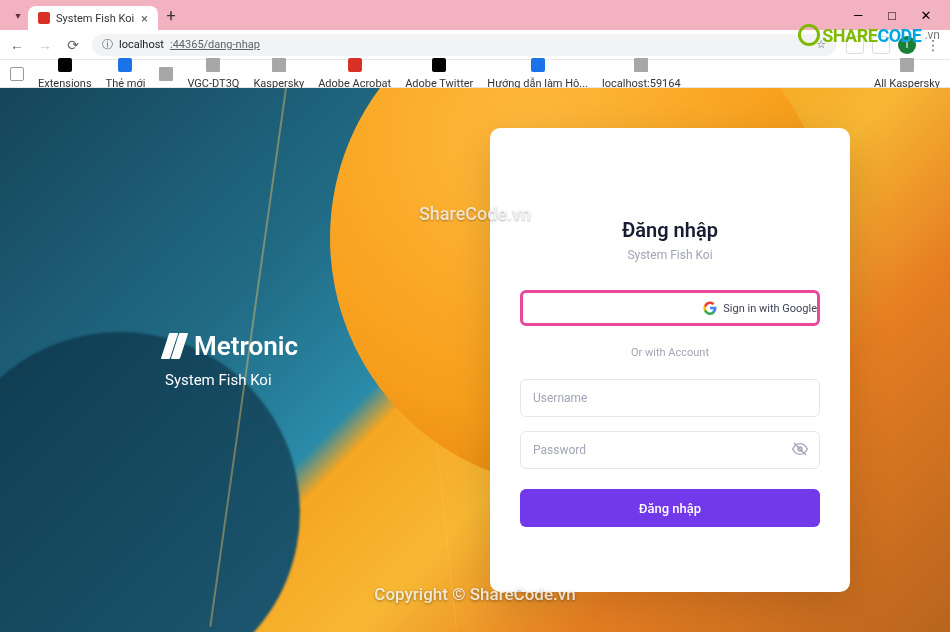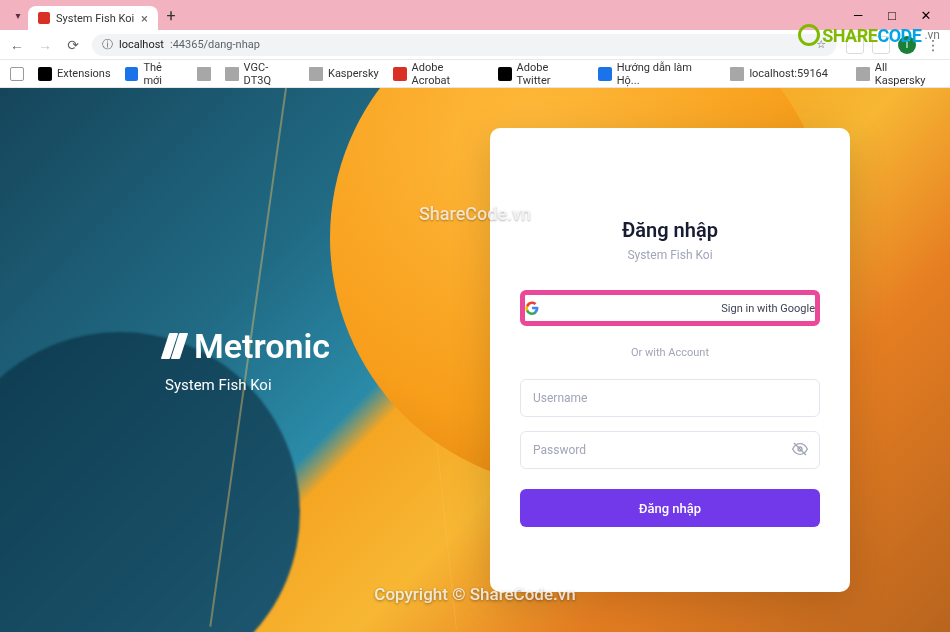--- a/index.html
+++ b/index.html
@@ -14,29 +14,29 @@
     .down-caret { width: 20px; display: flex; align-items: center; justify-content: center; color: #5f2c3f; font-size: 10px; }
     .wincontrols { margin-left: auto; display: flex; gap: 14px; padding-right: 6px; }
     .wincontrols span { width: 20px; text-align: center; font-size: 13px; cursor: pointer; }
 
     
     .urlbar-row { height: 30px; background: #fff; display: flex; align-items: center; padding: 0 8px; gap: 10px; border-bottom: 1px solid #e8e8e8; }
     .nav-icon { color: #5f6368; font-size: 14px; cursor: pointer; width: 18px; text-align: center; }
     .nav-icon.disabled { color: #bdc1c6; }
     .addr { flex: 1; height: 22px; background: #f1f3f4; border-radius: 12px; display: flex; align-items: center; padding: 0 10px; gap: 6px; font-size: 11px; color: #5f6368; }
     .addr-text { color: #202124; }
-    .addr-tail { color: #5f6368; }
+    .addr-tail { color: #5f6368; text-decoration: underline; }
     .addr-star { margin-left: auto; color: #5f6368; }
     .ext-icons { display: flex; gap: 8px; align-items: center; }
     .ext-box { width: 18px; height: 18px; border: 1px solid #dadce0; border-radius: 3px; }
     .profile-badge { width: 18px; height: 18px; background: #1a7f37; border-radius: 50%; color: #fff; font-size: 10px; display: flex; align-items: center; justify-content: center; }
 
     
     .bookmarks { height: 28px; background: #fff; display: flex; align-items: center; padding: 0 10px; gap: 14px; font-size: 11px; color: #333; border-bottom: 1px solid #e6e6e6; position: relative; }
-    .bm-item { display: flex; align-items: center; gap: 5px; cursor: pointer; }
+    .bm-item { display: flex; align-items: center; gap: 5px; cursor: pointer; flex-direction: column; }
     .bm-icon { width: 14px; height: 14px; background: #666; border-radius: 2px; }
     .bm-icon.folder { background: #a7a7a7; border-radius: 1px; }
     .bm-icon.red { background: #d93025; }
     .bm-icon.black { background: #000; }
     .bm-icon.blue { background: #1a73e8; }
     .bm-icon.grid { background: #fff; border: 1px solid #999; }
     .bookmarks .spacer { flex: 1; }
 
     
     .watermark-sharecode { position: absolute; top: 24px; right: 10px; display: flex; align-items: center; gap: 2px; font-weight: bold; font-size: 18px; z-index: 50; pointer-events: none; }
@@ -52,29 +52,29 @@
     .bg { position: absolute; inset: 0; background: linear-gradient(135deg, #15455a 0%, #216b85 30%, #2a8ba8 45%, #f5a623 48%, #f7b733 60%, #e67e22 75%, #b8641e 100%); }
     .bg::before { content: ""; position: absolute; left: -60px; bottom: -60px; width: 360px; height: 360px; background: linear-gradient(135deg, #0d3a4e, #1e5a73); border-radius: 50%; filter: blur(1px); }
     .bg::after { content: ""; position: absolute; right: 120px; top: -100px; width: 500px; height: 500px; background: radial-gradient(circle at 40% 30%, #ffba3c 0%, #f79e1b 60%, #d97706 100%); border-radius: 50%; }
     .bg-line1 { position: absolute; left: 30%; top: 0; width: 2px; height: 100%; background: rgba(255,200,100,0.4); transform: rotate(8deg); transform-origin: top; }
     .bg-line2 { position: absolute; left: 42%; top: 0; width: 1px; height: 100%; background: rgba(255,200,100,0.3); transform: rotate(-6deg); transform-origin: top; }
 
     .left-brand { position: absolute; left: 165px; top: 50%; transform: translateY(-50%); z-index: 10; color: #fff; }
     .brand-row { display: flex; align-items: center; gap: 10px; }
     .brand-logo { display: flex; gap: 1px; }
     .brand-logo span { width: 9px; height: 26px; background: #fff; transform: skewX(-18deg); border-radius: 1px; }
-    .brand-name { font-size: 34px; font-weight: 600; }
+    .brand-name { font-size: 26px; font-weight: 600; }
     .brand-sub { margin-top: 10px; font-size: 15px; font-weight: 400; }
 
     .card { position: absolute; right: 100px; top: 40px; width: 360px; bottom: 40px; background: #fff; border-radius: 10px; box-shadow: 0 10px 40px rgba(0,0,0,0.15); padding: 40px 30px; z-index: 20; display: flex; flex-direction: column; }
     .card-inner { margin-top: 50px; }
     .card-title { text-align: center; font-size: 20px; font-weight: 600; color: #181c32; }
     .card-sub { text-align: center; font-size: 12px; color: #a1a5b7; margin-top: 6px; }
     .social-row { display: flex; gap: 10px; margin-top: 28px; }
-    .social-btn { flex: 1; height: 36px; border: 5px solid #ec4899; border-radius: 6px; background: #fff; display: flex; align-items: center; justify-content: space-between; gap: 6px; font-size: 11px; color: #3f4254; cursor: pointer; }
+    .social-btn { flex: 1; height: 36px; border: 3px solid #ec4899; border-radius: 6px; background: #fff; display: flex; align-items: center; justify-content: flex-end; gap: 6px; font-size: 11px; color: #3f4254; cursor: pointer; }
     .g-icon { width: 14px; height: 14px; }
     .a-icon { font-size: 14px; }
     .or-text { text-align: center; font-size: 11px; color: #a1a5b7; margin: 20px 0; }
     .input { width: 100%; height: 38px; border: 1px solid #e4e6ef; border-radius: 6px; padding: 0 12px; font-size: 12px; margin-bottom: 14px; color: #3b82f6; background: #fff; position: relative; }
     .input::placeholder { color: #a1a5b7; }
     .input-wrap { position: relative; }
     .eye-icon { position: absolute; right: 12px; top: 10px; color: #a1a5b7; font-size: 14px; cursor: pointer; }
     .submit-btn { width: 100%; height: 38px; background: #7239ea; color: #fff; border: none; border-radius: 6px; font-size: 13px; font-weight: 500; cursor: pointer; margin-top: 6px; }
     .signup-row { text-align: center; font-size: 11px; color: #a1a5b7; margin-top: 24px; }
     .signup-row a { color: #009ef7; text-decoration: none; cursor: pointer; }

